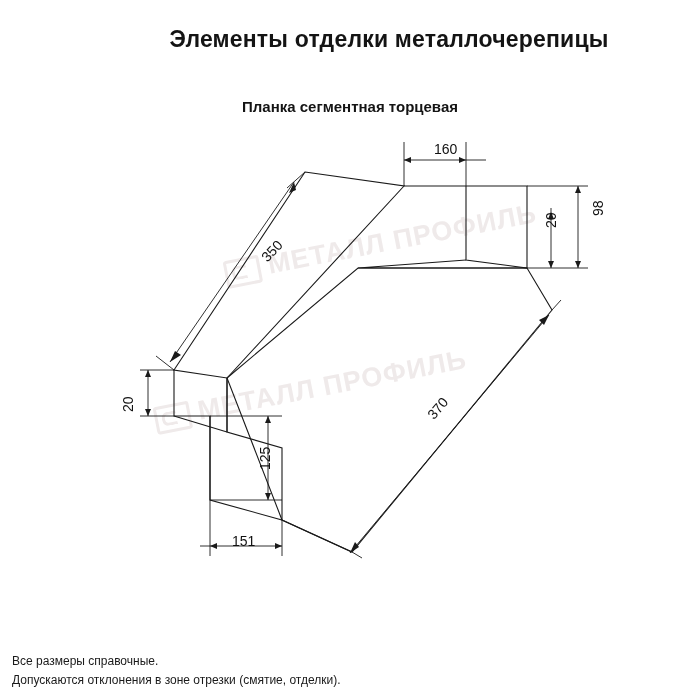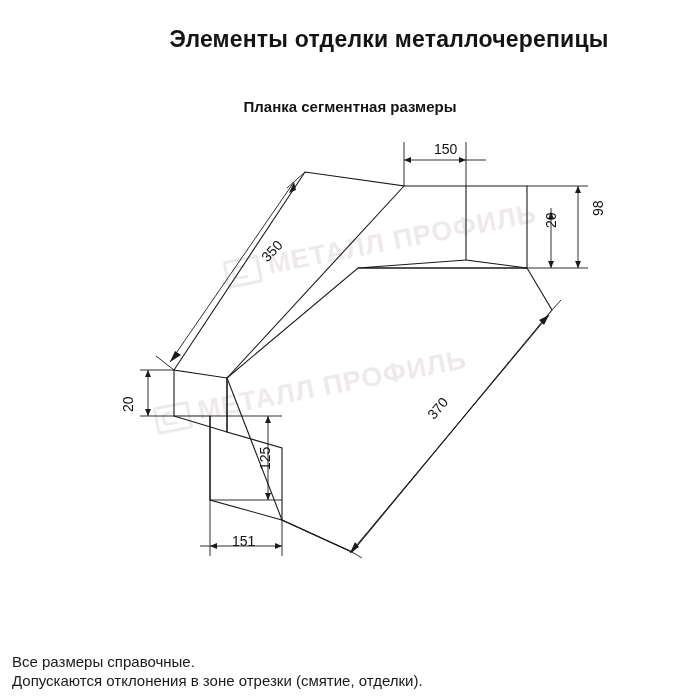--- a/index.html
+++ b/index.html
@@ -88,40 +88,40 @@
     width: 12px;
     height: 8px;
     border: 3px solid #efeaea;
     border-right: none;
     border-radius: 6px 0 0 6px;
   }
   .footer {
     position: absolute;
     left: 12px;
     bottom: 10px;
-    font-size: 15px;
+    font-size: 12px;
     line-height: 19px;
     color: #1a1a1a;
   }
   .dim-label {
     position: absolute;
     font-size: 14px;
     color: #111111;
     white-space: nowrap;
   }
 </style>
 </head>
 <body>
 
 <div class="page">
 
   <div class="title">Элементы отделки металлочерепицы</div>
 
   <div class="subtitle">
-    <div>Планка сегментная размеры</div>
+    <div>Планка сегментная торцевая</div>
   </div>
 
   <div class="watermark wm1">
     <span class="wm-logo"></span><span>МЕТАЛЛ ПРОФИЛЬ</span>
   </div>
   <div class="watermark wm2">
     <span class="wm-logo"></span><span>МЕТАЛЛ ПРОФИЛЬ</span>
   </div>
 
   <svg class="drawing" viewBox="0 0 700 700" width="700" height="700">
@@ -185,21 +185,21 @@
       <path d="M 282 546 L 275 543 L 275 549 Z" fill="#1a1a1a" stroke="none"></path>
 
       <line x1="552" y1="310" x2="561" y2="300"></line>
       <line x1="352" y1="552" x2="362" y2="558"></line>
       <line x1="549" y1="315" x2="350" y2="553"></line>
       <path d="M 549 315 L 539 320 L 544 325 Z" fill="#1a1a1a" stroke="none"></path>
       <path d="M 350 553 L 359 547 L 355 542 Z" fill="#1a1a1a" stroke="none"></path>
     </g>
   </svg>
 
-  <div class="dim-label" style="left:434px; top:141px;">150</div>
+  <div class="dim-label" style="left:434px; top:141px;">160</div>
   <div class="dim-label" style="left:590px; top:216px; transform: rotate(-90deg); transform-origin: left top;">98</div>
   <div class="dim-label" style="left:543px; top:228px; transform: rotate(-90deg); transform-origin: left top;">20</div>
   <div class="dim-label" style="left:258px; top:254px; transform: rotate(-47deg); transform-origin: left top;">350</div>
   <div class="dim-label" style="left:120px; top:412px; transform: rotate(-90deg); transform-origin: left top;">20</div>
   <div class="dim-label" style="left:424px; top:412px; transform: rotate(-50deg); transform-origin: left top;">370</div>
   <div class="dim-label" style="left:257px; top:470px; transform: rotate(-90deg); transform-origin: left top;">125</div>
   <div class="dim-label" style="left:232px; top:533px;">151</div>
 
   <div class="footer">
     <div>Все размеры справочные.</div>

